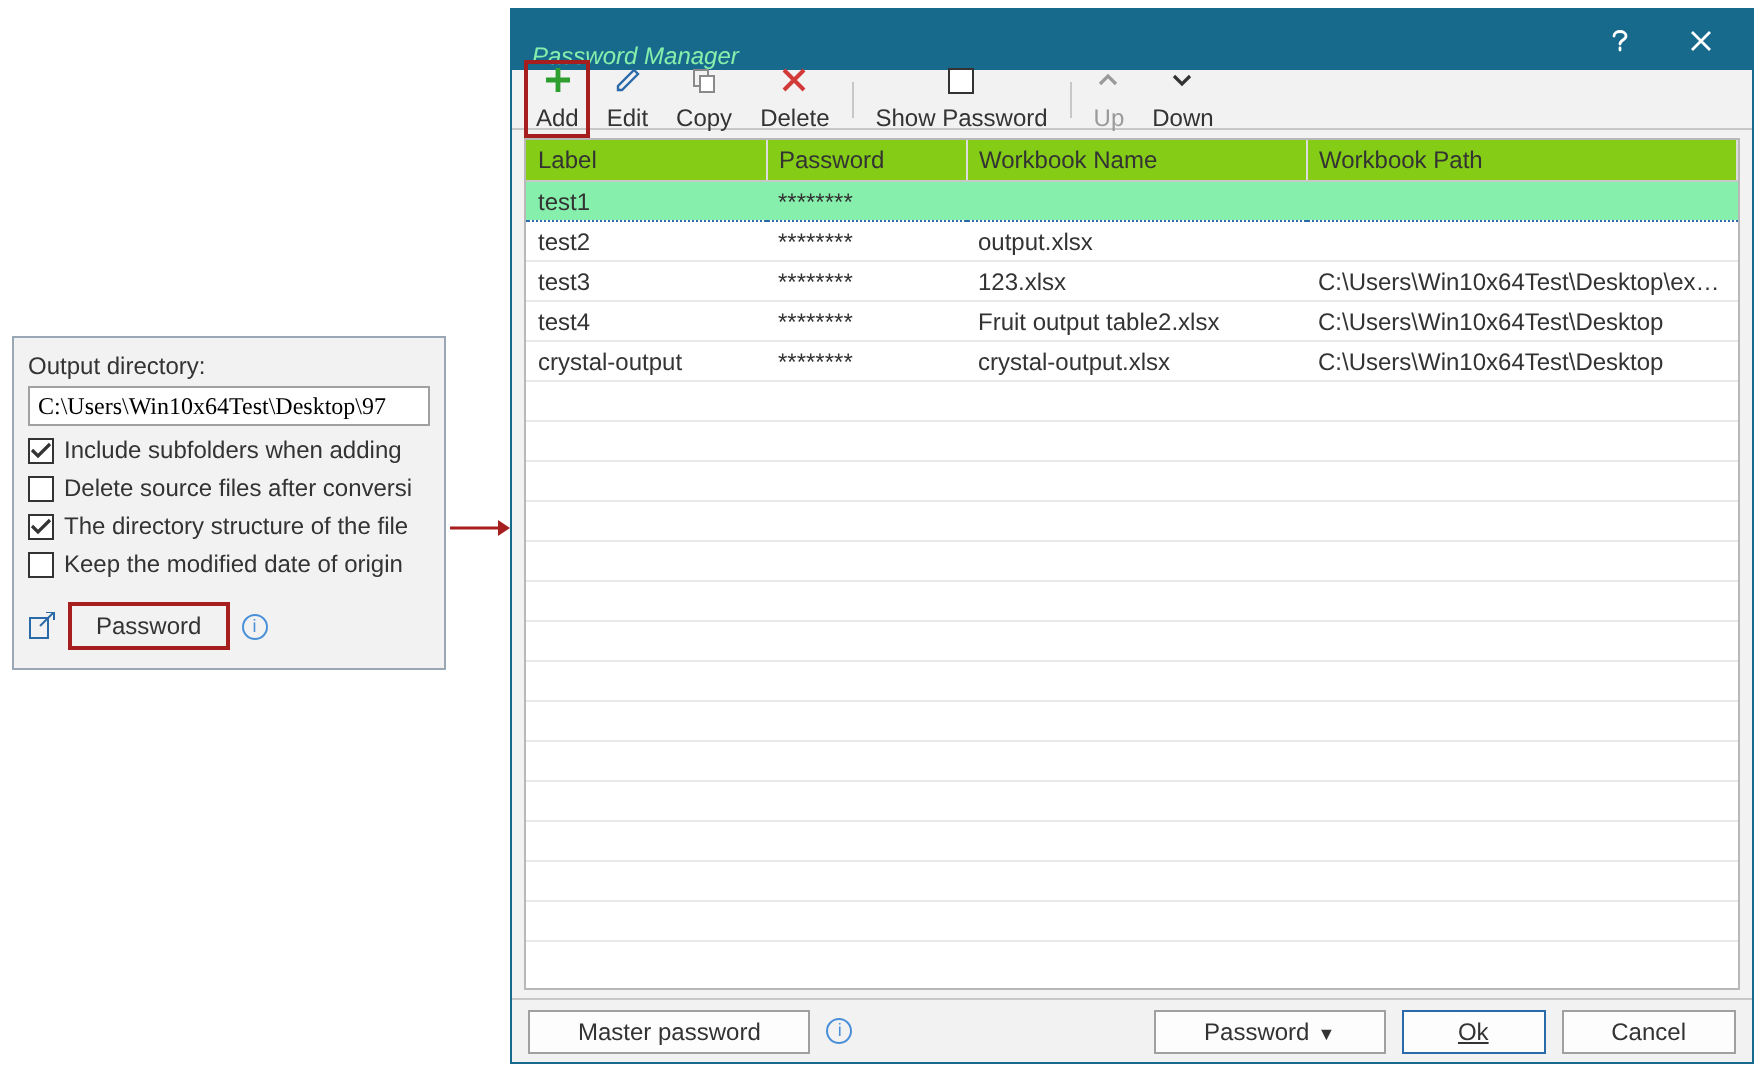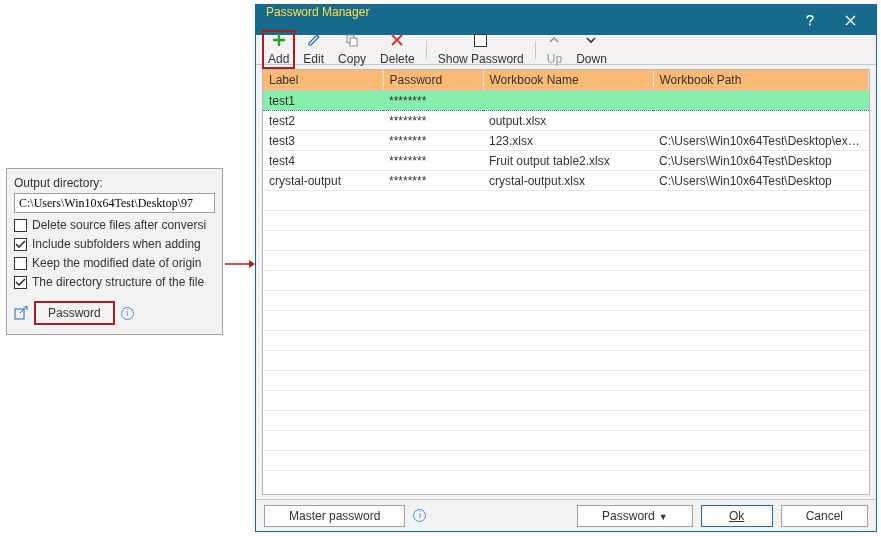--- a/index.html
+++ b/index.html
@@ -98,25 +98,26 @@
     width: 622px;
     height: 528px;
     border: 1px solid #176a8c;
     background: #f2f2f2;
     display: flex;
     flex-direction: column;
   }
   .titlebar {
     height: 30px;
     background: #176a8c;
-    color: #fde047;
-    display: flex;
-    align-items: flex-start;
+    color: #86efac;
+    display: flex;
+    align-items: flex-end;
     padding: 0 6px 0 10px;
     flex-shrink: 0;
+    font-style: italic;
   }
   .titlebar .title { flex: 1; font-size: 12px; }
   .titlebar .tbtn {
     width: 40px; height: 30px;
     display: flex;
     align-items: center;
     justify-content: center;
     cursor: pointer;
   }
   .toolbar {
@@ -152,21 +153,21 @@
     overflow: hidden;
   }
   table {
     width: 100%;
     border-collapse: collapse;
     table-layout: fixed;
   }
   thead th {
     text-align: left;
     font-weight: normal;
-    background: #fdba74;
+    background: #84cc16;
     border-right: 1px solid #dcdcdc;
     border-bottom: 1px solid #c8c8c8;
     padding: 3px 6px;
     height: 20px;
     white-space: nowrap;
   }
   tbody td {
     border-bottom: 1px solid #e8e8e8;
     padding: 2px 6px;
     height: 20px;
@@ -207,43 +208,43 @@
   .spacer { flex: 1; }
   .dropdown-caret { margin-left: 4px; font-size: 9px; }
 </style>
 </head>
 <body>
 
 <div class="output-panel">
   <div class="lbl">Output directory:</div>
   <input type="text" value="C:\Users\Win10x64Test\Desktop\97" style="">
   <div>
+    <div class="check-row">
+      <span class="checkbox checked">
+          <svg viewBox="0 0 11 11">
+            <path d="M1 5 L4 8 L10 2" stroke="#333" stroke-width="1.6" fill="none"></path>
+          </svg>
+        </span>
+      <span>Include subfolders when adding</span>
+    </div>
     <div class="check-row">
       <span class="checkbox"></span>
       <span>Delete source files after conversi</span>
     </div>
     <div class="check-row">
       <span class="checkbox checked">
           <svg viewBox="0 0 11 11">
             <path d="M1 5 L4 8 L10 2" stroke="#333" stroke-width="1.6" fill="none"></path>
           </svg>
         </span>
-      <span>Include subfolders when adding</span>
+      <span>The directory structure of the file</span>
     </div>
     <div class="check-row">
       <span class="checkbox"></span>
       <span>Keep the modified date of origin</span>
-    </div>
-    <div class="check-row">
-      <span class="checkbox checked">
-          <svg viewBox="0 0 11 11">
-            <path d="M1 5 L4 8 L10 2" stroke="#333" stroke-width="1.6" fill="none"></path>
-          </svg>
-        </span>
-      <span>The directory structure of the file</span>
     </div>
   </div>
   <div class="pw-row">
     <span class="ext-icon">
       <svg viewBox="0 0 14 14">
           <rect x="1" y="3" width="9" height="10" stroke="#2a6aa8" fill="none" stroke-width="1"></rect>
           <path d="M6 7 L13 0 M9 0 H13 V4" stroke="#2a6aa8" fill="none" stroke-width="1"></path>
         </svg>
     </span>
     <span class="pw-btn">Password</span>

